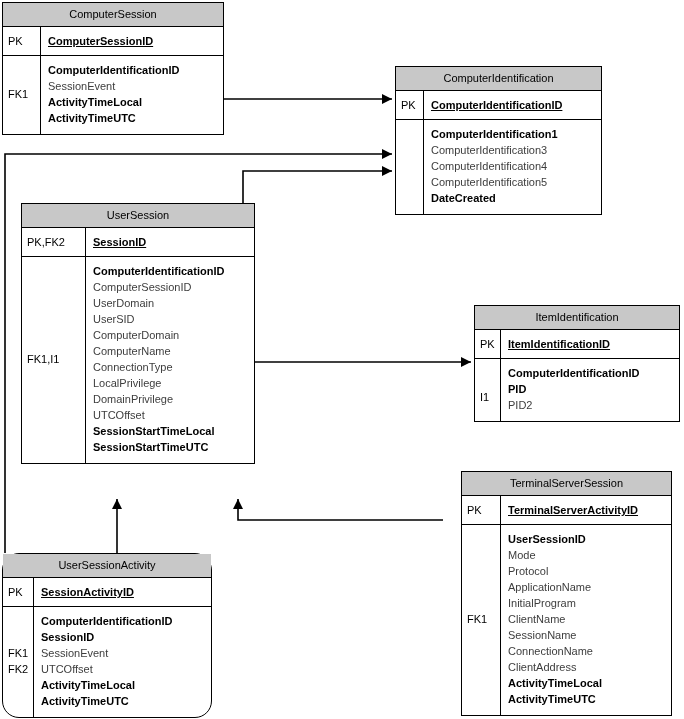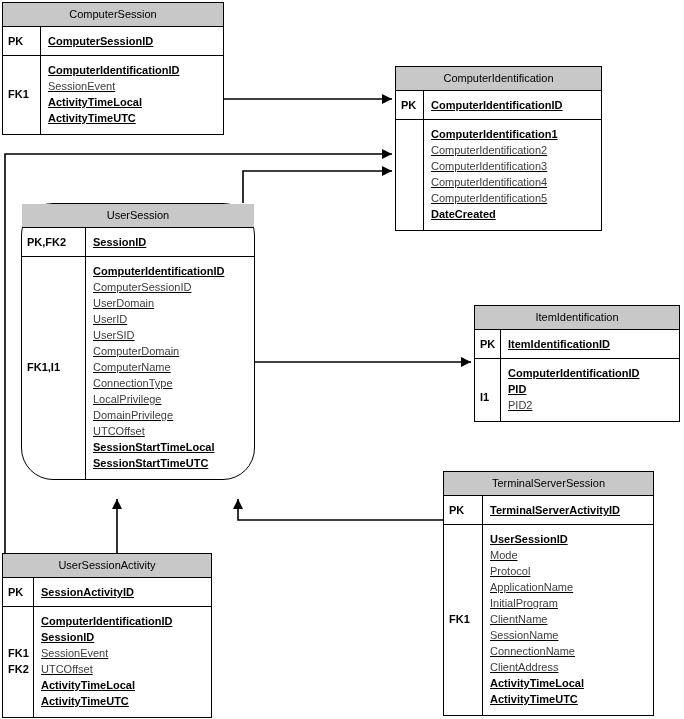--- a/index.html
+++ b/index.html
@@ -49,32 +49,31 @@
   }
   .sec-pk {
     height: 28px;
     border-bottom: 1px solid #000000;
   }
   .keycell {
     flex: 0 0 var(--kw);
     box-sizing: border-box;
     border-right: 1px solid #000000;
     padding-left: 5px;
-    font-weight: bold;
+    font-weight: normal;
     display: flex;
     flex-direction: column;
     overflow: hidden;
   }
   .fieldcell {
     flex: 1;
     padding-left: 7px;
     display: flex;
     flex-direction: column;
     overflow: hidden;
-    text-decoration: underline;
   }
   .sec-pk .keycell, .sec-pk .fieldcell { justify-content: center; }
   .sec-body .keycell, .sec-body .fieldcell { padding-top: 6px; padding-bottom: 8px; justify-content: center; }
   .line {
     line-height: 16px;
     min-height: 16px;
     white-space: nowrap;
   }
   .field-line { color: #3d3d3d; }
   .field-line.b { color: #000000; font-weight: bold; }
@@ -128,48 +127,46 @@
         <div class="line key-line">PK</div>
       </div>
       <div class="fieldcell">
         <div class="line field-line b u">ComputerIdentificationID</div>
       </div>
     </div>
     <div class="sec sec-body">
       <div class="keycell"></div>
       <div class="fieldcell">
         <div class="line field-line b">ComputerIdentification1</div>
-        <div class="line field-line">ComputerIdentification2</div>
         <div class="line field-line">ComputerIdentification3</div>
         <div class="line field-line">ComputerIdentification4</div>
         <div class="line field-line">ComputerIdentification5</div>
         <div class="line field-line b">DateCreated</div>
       </div>
     </div>
   </div>
 
-<div class="etable" style="left:21px; top:203px; width:234px;border-radius:32px; --kw:64px;">
+<div class="etable" style="left:21px; top:203px; width:234px; --kw:64px;">
     <div class="thead">UserSession</div>
     <div class="sec sec-pk">
       <div class="keycell">
         <div class="line key-line">PK,FK2</div>
       </div>
       <div class="fieldcell">
         <div class="line field-line b u">SessionID</div>
       </div>
     </div>
     <div class="sec sec-body">
       <div class="keycell">
         <div class="line key-line">FK1,I1</div>
       </div>
       <div class="fieldcell">
         <div class="line field-line b">ComputerIdentificationID</div>
         <div class="line field-line">ComputerSessionID</div>
         <div class="line field-line">UserDomain</div>
-        <div class="line field-line">UserID</div>
         <div class="line field-line">UserSID</div>
         <div class="line field-line">ComputerDomain</div>
         <div class="line field-line">ComputerName</div>
         <div class="line field-line">ConnectionType</div>
         <div class="line field-line">LocalPrivilege</div>
         <div class="line field-line">DomainPrivilege</div>
         <div class="line field-line">UTCOffset</div>
         <div class="line field-line b">SessionStartTimeLocal</div>
         <div class="line field-line b">SessionStartTimeUTC</div>
       </div>
@@ -192,21 +189,21 @@
         <div class="line key-line">I1</div>
       </div>
       <div class="fieldcell">
         <div class="line field-line b">ComputerIdentificationID</div>
         <div class="line field-line b">PID</div>
         <div class="line field-line">PID2</div>
       </div>
     </div>
   </div>
 
-<div class="etable" style="left:443px; top:471px; width:211px; --kw:39px;">
+<div class="etable" style="left:461px; top:471px; width:211px; --kw:39px;">
     <div class="thead">TerminalServerSession</div>
     <div class="sec sec-pk">
       <div class="keycell">
         <div class="line key-line">PK</div>
       </div>
       <div class="fieldcell">
         <div class="line field-line b u">TerminalServerActivityID</div>
       </div>
     </div>
     <div class="sec sec-body">
@@ -222,21 +219,21 @@
         <div class="line field-line">ClientName</div>
         <div class="line field-line">SessionName</div>
         <div class="line field-line">ConnectionName</div>
         <div class="line field-line">ClientAddress</div>
         <div class="line field-line b">ActivityTimeLocal</div>
         <div class="line field-line b">ActivityTimeUTC</div>
       </div>
     </div>
   </div>
 
-<div class="etable" style="left:2px; top:553px; width:210px; --kw:31px;">
+<div class="etable" style="left:2px; top:553px; width:210px;border-radius:17px; --kw:31px;">
     <div class="thead">UserSessionActivity</div>
     <div class="sec sec-pk">
       <div class="keycell">
         <div class="line key-line">PK</div>
       </div>
       <div class="fieldcell">
         <div class="line field-line b u">SessionActivityID</div>
       </div>
     </div>
     <div class="sec sec-body">

